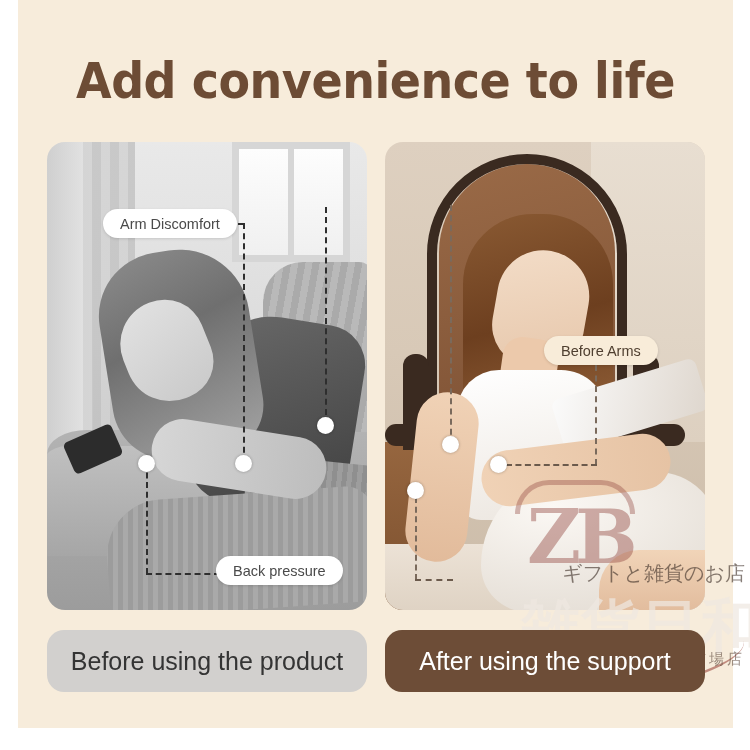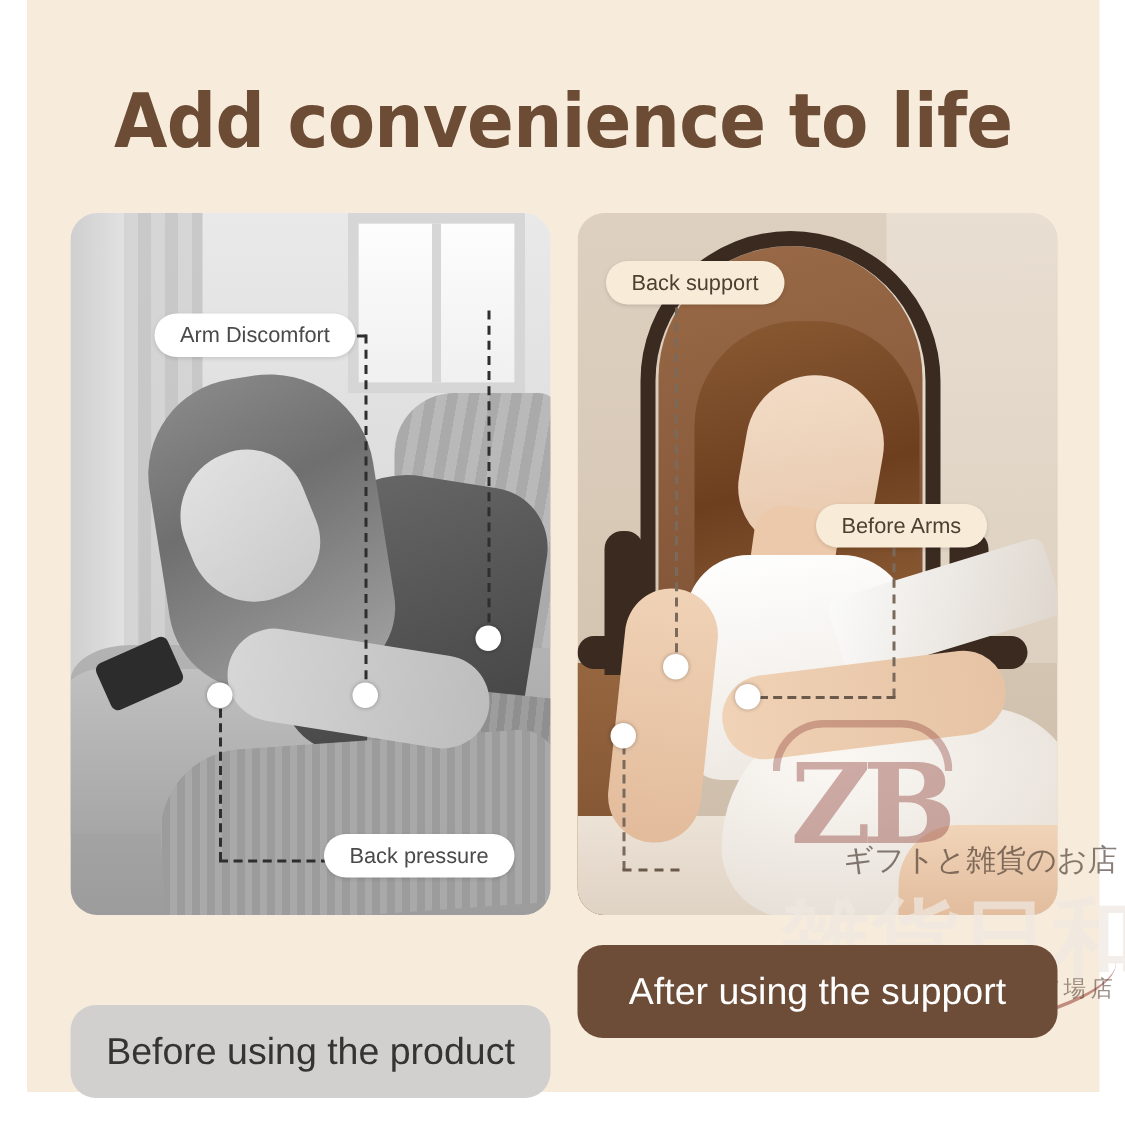--- a/index.html
+++ b/index.html
@@ -265,21 +265,21 @@
   
   .caption {
     position:absolute; top:630px;
     width:320px; height:62px;
     display:flex; align-items:center; justify-content:center;
     border-radius:17px;
     font-size:25px;
     z-index: 9;
   }
   .caption.before {
-    left:47px; background:#d2d0ce; color:#343434;margin-top:40px;
+    left:47px; background:#d2d0ce; color:#343434;
   }
   .caption.after {
     left:385px; background:#6d4d37; color:#ffffff;
   }
 
   
   .watermark {
     position:absolute; left:455px; top:498px;
     width:290px; height:190px;
     z-index: 8; pointer-events:none;
@@ -375,21 +375,20 @@
       <div class="r-pillow"></div>
       <div class="r-leg"></div>
       <div class="r-armL"></div>
       <div class="r-tablet"></div>
       <div class="r-armR"></div>
     </div>
   </div>
 
   <div class="dash-v light" style="left:450px; top:205px; height:240px;"></div>
   <div class="dot" style="left:442px; top:436px;"></div>
-  <div class="pill cream" style="left:404px; top:174px;">Back support</div>
 
   <div class="dash-v light" style="left:595px; top:365px; height:100px;"></div>
   <div class="dash-h light" style="left:506px; top:464px; width:91px;"></div>
   <div class="dot" style="left:490px; top:456px;"></div>
   <div class="pill cream" style="left:544px; top:336px;">Before Arms</div>
 
   <div class="dash-v light" style="left:415px; top:497px; height:83px;"></div>
   <div class="dash-h light" style="left:415px; top:579px; width:38px;"></div>
   <div class="dot" style="left:407px; top:482px;"></div>
 

